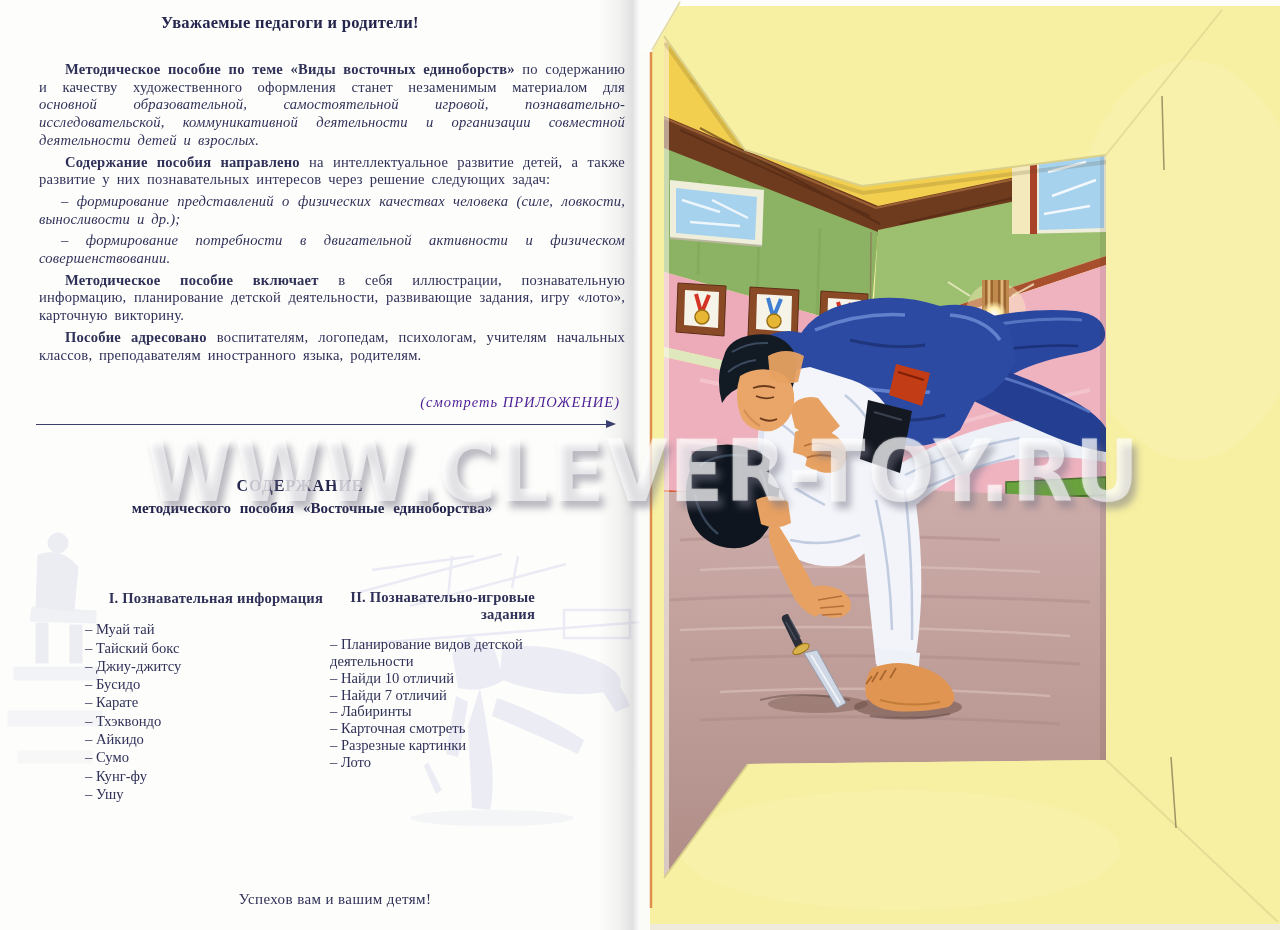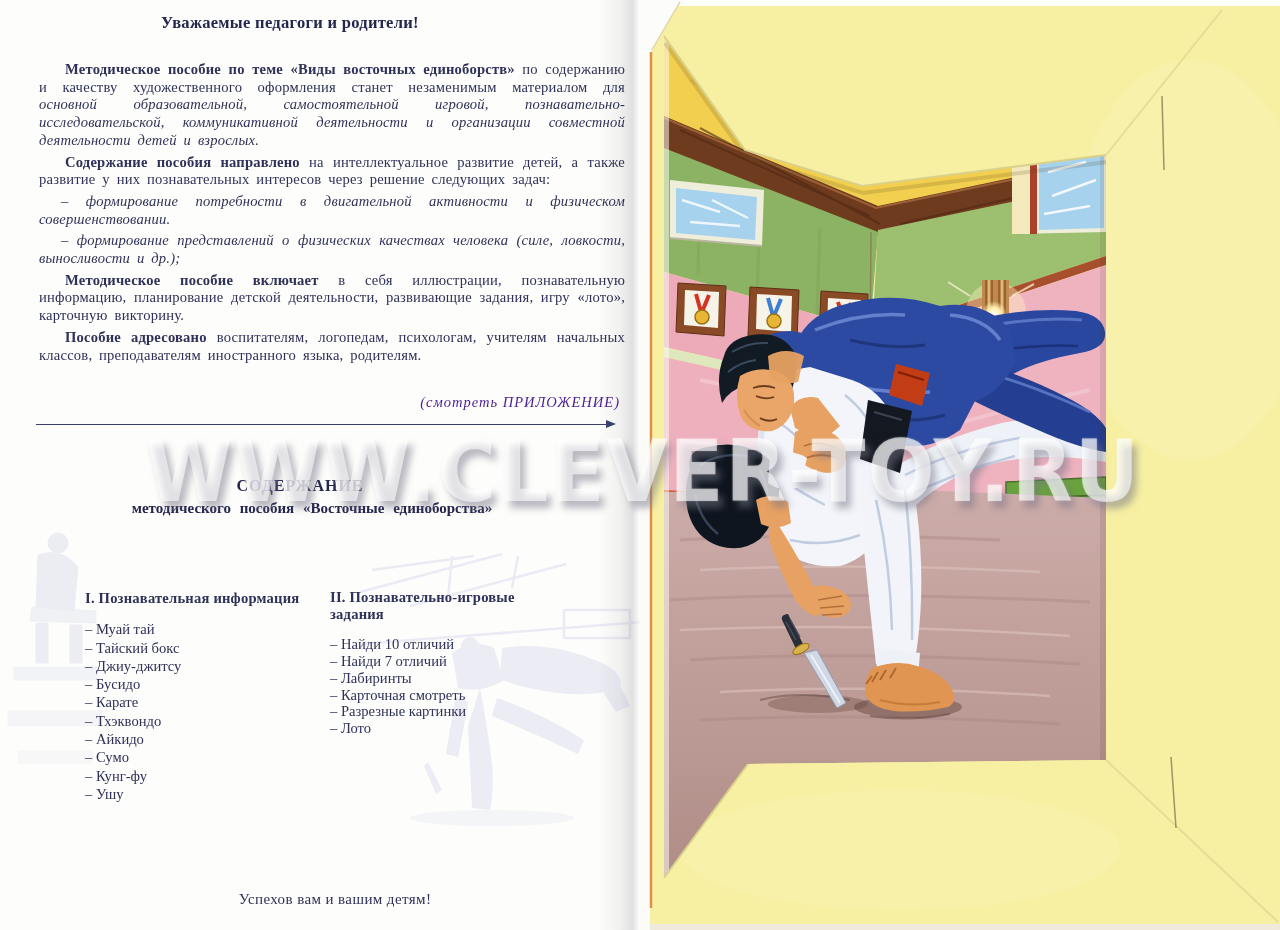--- a/index.html
+++ b/index.html
@@ -20,21 +20,21 @@
             font-style:italic;font-size:14.5px;color:#4c1d95;letter-spacing:1px;}
   .arrowline{position:absolute;left:36px;top:424px;width:578px;height:0;z-index:5;
              border-top:1.5px solid #3c3f6e;}
   .arrowline .head{position:absolute;right:-2px;top:-5px;width:0;height:0;
              border-left:10px solid #3c3f6e;border-top:4.5px solid transparent;border-bottom:4.5px solid transparent;}
   .toc1{position:absolute;left:140px;top:477px;width:320px;text-align:center;z-index:5;
         font-weight:bold;font-size:16px;color:#24264e;letter-spacing:1px;}
   .toc2{position:absolute;left:72px;top:500px;width:480px;text-align:center;z-index:5;
         font-weight:bold;font-size:15px;color:#24264e;word-spacing:5px;}
   .col{position:absolute;z-index:5;font-size:14.6px;line-height:18.3px;color:#2f3158;}
-  .col .hd{font-weight:bold;margin-bottom:13px;letter-spacing:.2px;}
+  .col .hd{font-weight:bold;margin-bottom:13px;letter-spacing:.2px;text-align:right;}
   .col1{left:85px;top:589px;width:238px;}
   .col2{left:330px;top:589px;width:205px;line-height:16.9px;}
   .footer{position:absolute;left:75px;top:891px;width:520px;text-align:center;z-index:5;
           font-size:15px;color:#2f3158;letter-spacing:.4px;}
   .ghost{position:absolute;z-index:2;}
   .g1{left:-8px;top:515px;width:132px;height:300px;opacity:.55;}
   .g2{left:352px;top:548px;width:300px;height:308px;opacity:.6;}
   
   .folder{position:absolute;left:640px;top:0;width:640px;height:930px;z-index:4;}
   
@@ -80,22 +80,22 @@
         <path d="M76,214 L90,242 L84,246 L72,218 Z"></path>
         <ellipse cx="140" cy="270" rx="82" ry="8" opacity=".5"></ellipse>
       </g>
     </svg>
 
     <div class="title">Уважаемые педагоги и родители!</div>
 
     <div class="body">
       <p><b>Методическое пособие по теме «Виды восточных единоборств»</b><span> по содержанию и качеству художественного оформления станет незаменимым материалом для </span><i>основной образовательной, самостоятельной игровой, познавательно-исследовательской, коммуникативной деятельности и организации совместной деятельности детей и взрослых.</i></p>
       <p><b>Содержание пособия направлено</b><span> на интеллектуальное развитие детей, а также развитие у них познавательных интересов через решение следующих задач:</span></p>
+      <p class="task">– формирование представлений о физических качествах человека (силе, ловкости, выносливости и др.);</p>
       <p class="task">– формирование потребности в двигательной активности и физическом совершенствовании.</p>
-      <p class="task">– формирование представлений о физических качествах человека (силе, ловкости, выносливости и др.);</p>
       <p><b>Методическое пособие включает</b><span> в себя иллюстрации, познавательную информацию, планирование детской деятельности, развивающие задания, игру «лото», карточную викторину.</span></p>
       <p><b>Пособие адресовано</b><span> воспитателям, логопедам, психологам, учителям начальных классов, преподавателям иностранного языка, родителям.</span></p>
     </div>
 
     <div class="appendix">(смотреть ПРИЛОЖЕНИЕ)</div>
     <div class="arrowline">
         <span class="head"></span>
       </div>
 
     <div class="toc1">СОДЕРЖАНИЕ</div>
@@ -110,20 +110,21 @@
       <div>– Карате</div>
       <div>– Тхэквондо</div>
       <div>– Айкидо</div>
       <div>– Сумо</div>
       <div>– Кунг-фу</div>
       <div>– Ушу</div>
     </div>
 
     <div class="col col2">
       <div class="hd">II. Познавательно-игровые задания</div>
+      <div>– Планирование видов детской деятельности</div>
       <div>– Найди 10 отличий</div>
       <div>– Найди 7 отличий</div>
       <div>– Лабиринты</div>
       <div>– Карточная смотреть</div>
       <div>– Разрезные картинки</div>
       <div>– Лото</div>
     </div>
 
     <div class="footer">Успехов вам и вашим детям!</div>
     <div class="spine"></div>

